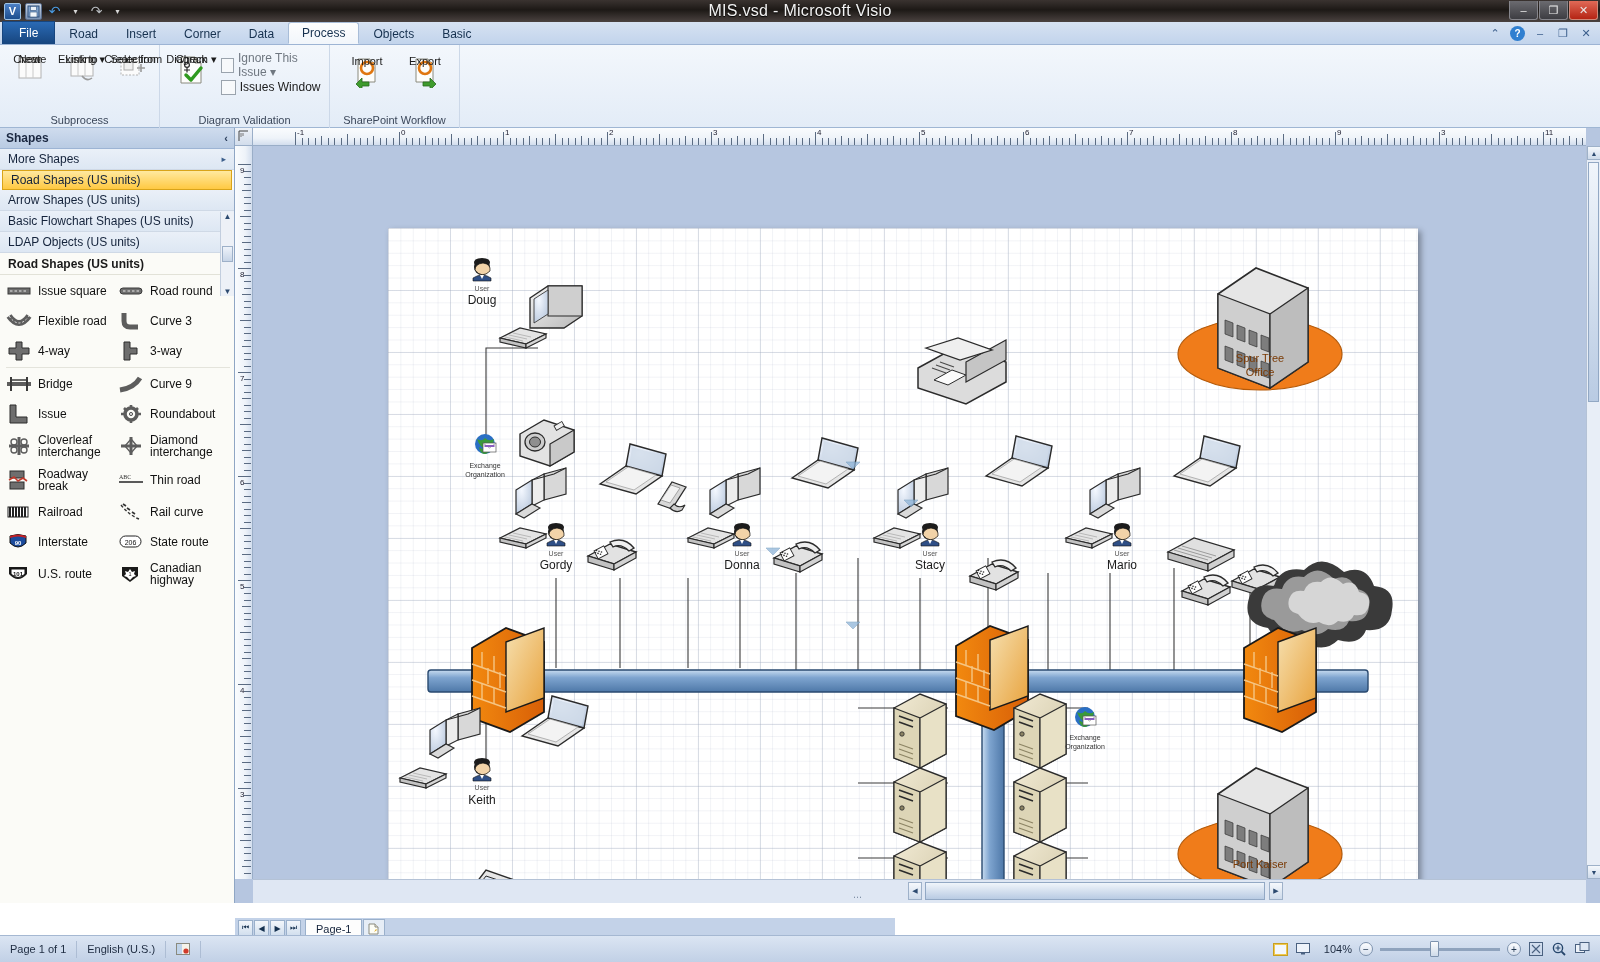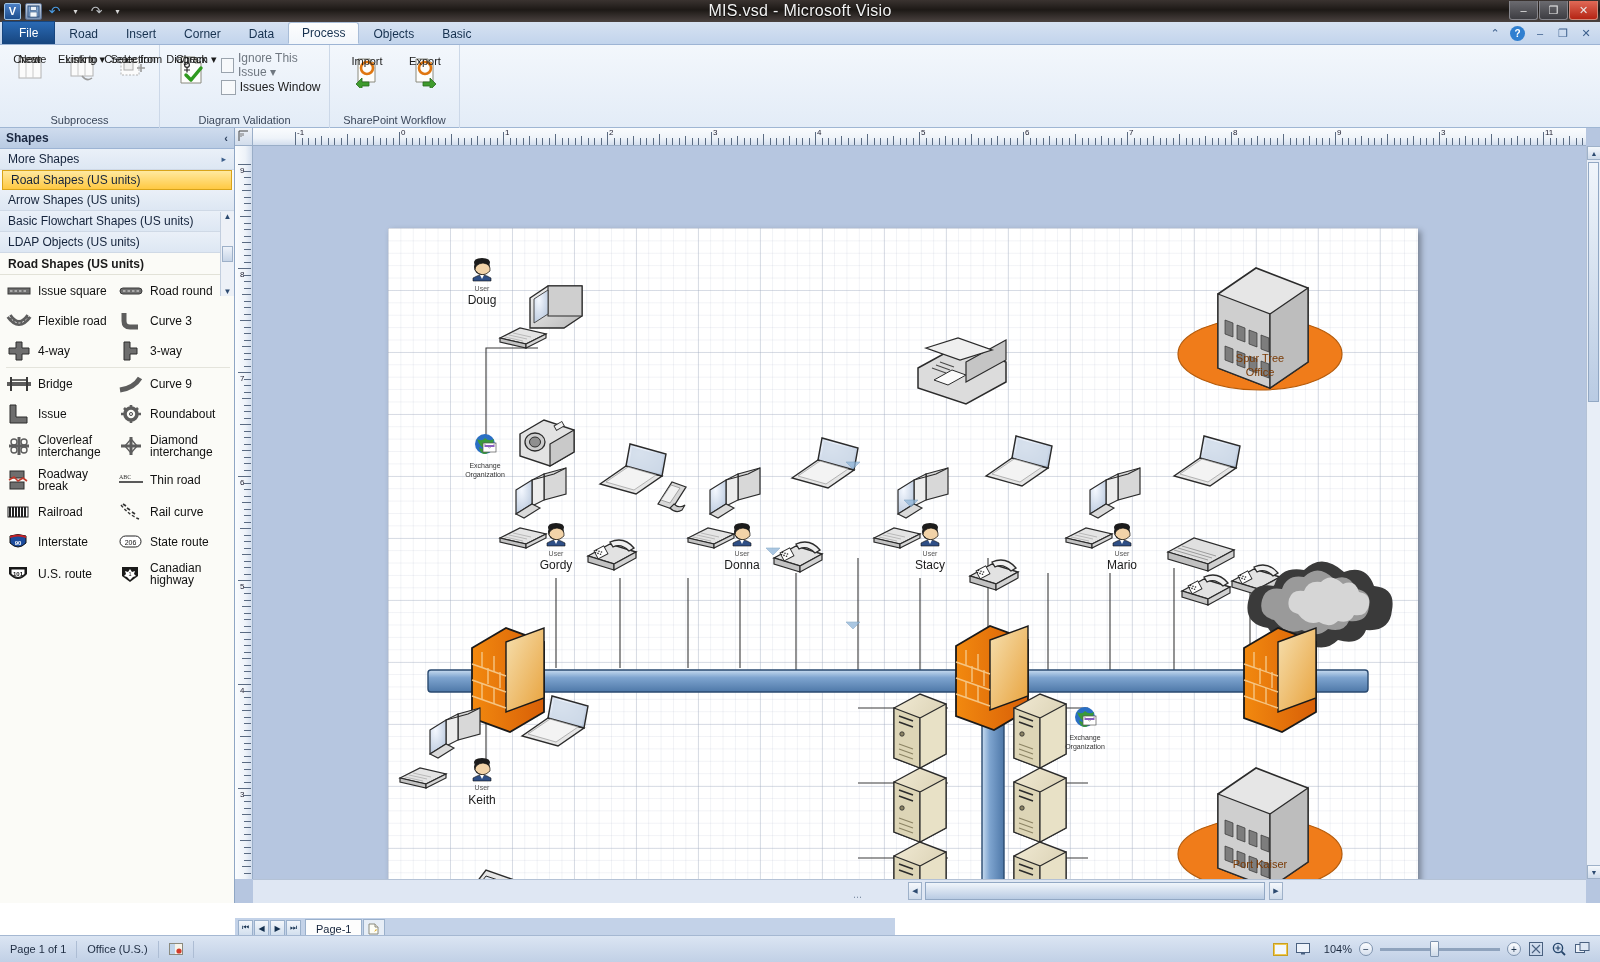--- a/index.html
+++ b/index.html
@@ -1421,21 +1421,21 @@
       <svg width="12" height="12" viewBox="0 0 12 12">
         <path d="M1 1 h6 l3 3 v7 H1 Z" fill="#fdfdf6" stroke="#8a8a7e"></path>
         <path d="M7 1 v3 h3" fill="#eceadf" stroke="#8a8a7e"></path>
         <path d="M6 9 l2 -3 l1 1 z" fill="#e0a81a"></path>
       </svg>
     </div>
   </div>
 
   <div class="statusbar">
     <div class="sb-item">Page 1 of 1</div>
-    <div class="sb-item">Office (U.S.)</div>
+    <div class="sb-item">English (U.S.)</div>
     <div class="sb-item">
       <svg width="14" height="12" viewBox="0 0 14 12">
         <rect x="0.5" y="0.5" width="13" height="11" fill="#f6f3ea" stroke="#8a8a7e"></rect>
         <rect x="1" y="1" width="5" height="10" fill="#c0d4ea"></rect>
         <circle cx="10" cy="8" r="2.6" fill="#d13b2a"></circle>
       </svg>
     </div>
 
     <div class="sb-right">
       <div class="sb-box sel"></div>

